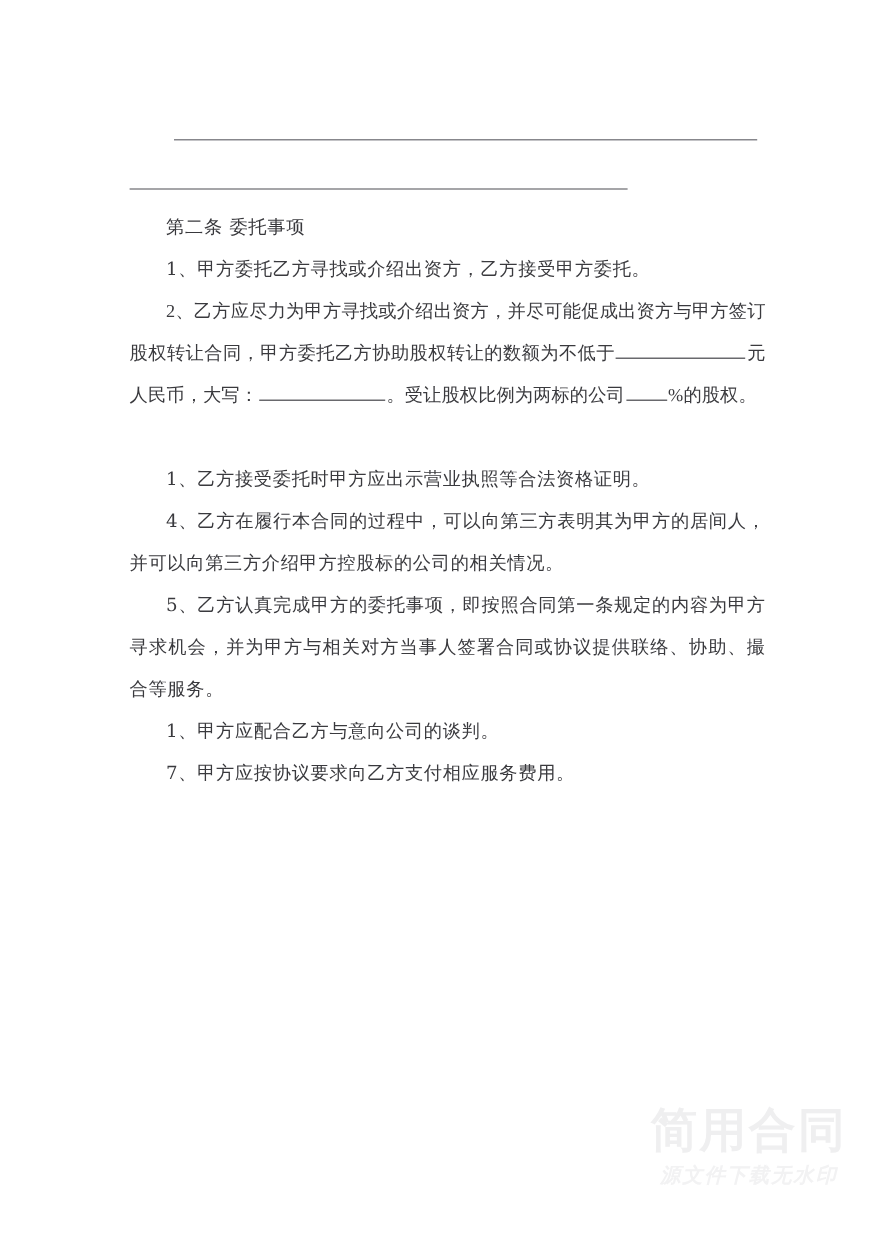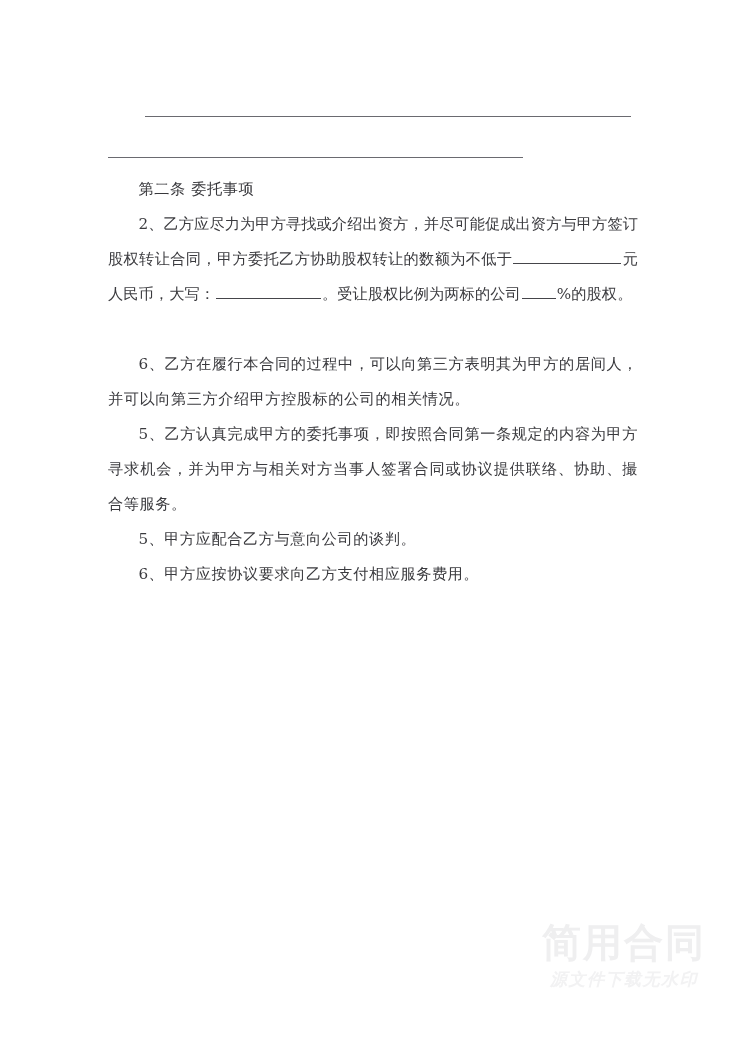--- a/index.html
+++ b/index.html
@@ -68,20 +68,21 @@
     line-height: 35px;
     letter-spacing: 0.55px;
     text-indent: 2em;
     margin: 0;
     text-align: justify;
     text-justify: inter-ideograph;
   }
 
   .para.tight {
     letter-spacing: 0.1px;
+    font-family: Liberation Serif, serif;
   }
 
   .spacer-line {
     height: 35px;
   }
 
   .blank {
     display: inline-block;
     border-bottom: 1.4px solid #45454a;
     vertical-align: baseline;
@@ -126,35 +127,37 @@
 
   <div class="content">
 
     <div class="rule-block">
       <div class="rule rule-1"></div>
       <div class="rule rule-2"></div>
     </div>
 
     <p class="heading">第二条  委托事项</p>
 
+    <p class="para">1、甲方委托乙方寻找或介绍出资方，乙方接受甲方委托。</p>
 
     <p class="para tight"><span>2、乙方应尽力为甲方寻找或介绍出资方，并尽可能促成出资方与甲方签订股权转让合同，甲方委托乙方协助股权转让的数额为不低于</span><span class="blank blank-lg"></span><span>元人民币，大写：</span><span class="blank blank-md"></span><span>。受让股权比例为两标的公司</span><span class="blank blank-sm"></span><span>%的股权。</span></p>
 
     <div class="spacer-line"></div>
 
 
+    <p class="para">1、乙方接受委托时甲方应出示营业执照等合法资格证明。</p>
 
-    <p class="para">6、乙方在履行本合同的过程中，可以向第三方表明其为甲方的居间人，并可以向第三方介绍甲方控股标的公司的相关情况。</p>
+    <p class="para">4、乙方在履行本合同的过程中，可以向第三方表明其为甲方的居间人，并可以向第三方介绍甲方控股标的公司的相关情况。</p>
 
     <p class="para">5、乙方认真完成甲方的委托事项，即按照合同第一条规定的内容为甲方寻求机会，并为甲方与相关对方当事人签署合同或协议提供联络、协助、撮合等服务。</p>
 
 
-    <p class="para">5、甲方应配合乙方与意向公司的谈判。</p>
+    <p class="para">1、甲方应配合乙方与意向公司的谈判。</p>
 
-    <p class="para">6、甲方应按协议要求向乙方支付相应服务费用。</p>
+    <p class="para">7、甲方应按协议要求向乙方支付相应服务费用。</p>
 
   </div>
 
   <div class="watermark">
     <div class="watermark-title">简用合同</div>
     <div class="watermark-sub">源文件下载无水印</div>
   </div>
 
 </div>
 

